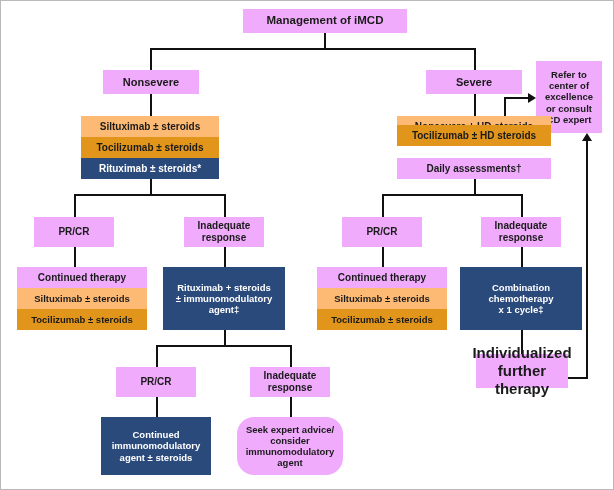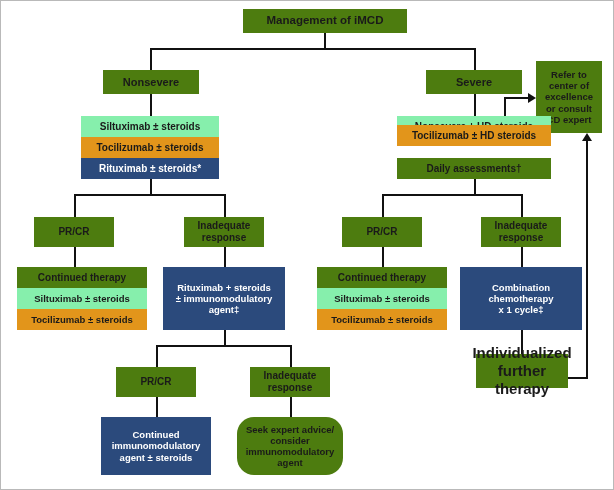--- a/index.html
+++ b/index.html
@@ -19,22 +19,22 @@
     align-items:center;
     justify-content:center;
     text-align:center;
     line-height:1.18;
     color:#1a1a1a;
     font-size:10px;
     padding:1px 3px;
     white-space:pre-line;
     font-weight:bold;
   }
-  .lav{background:#4d7c0f;color:#1a1a1a;}
-  .green{background:#86efac;color:#1a1a1a;}
+  .lav{background:#f0abfc;color:#1a1a1a;}
+  .green{background:#fdba74;color:#1a1a1a;}
   .orange{background:#e2951b;color:#1a1a1a;text-align:right;}
   .blue{background:#2b4a7c;color:#ffffff;}
   .bold{font-weight:bold;font-size:11px;}
   .title{font-weight:bold;font-size:11.5px;}
   .ln{position:absolute;background:#111111;}
   .vln{width:2px;}
   .hln{height:2px;}
   .arrow-r{
     position:absolute;width:0;height:0;
     border-top:5px solid transparent;

